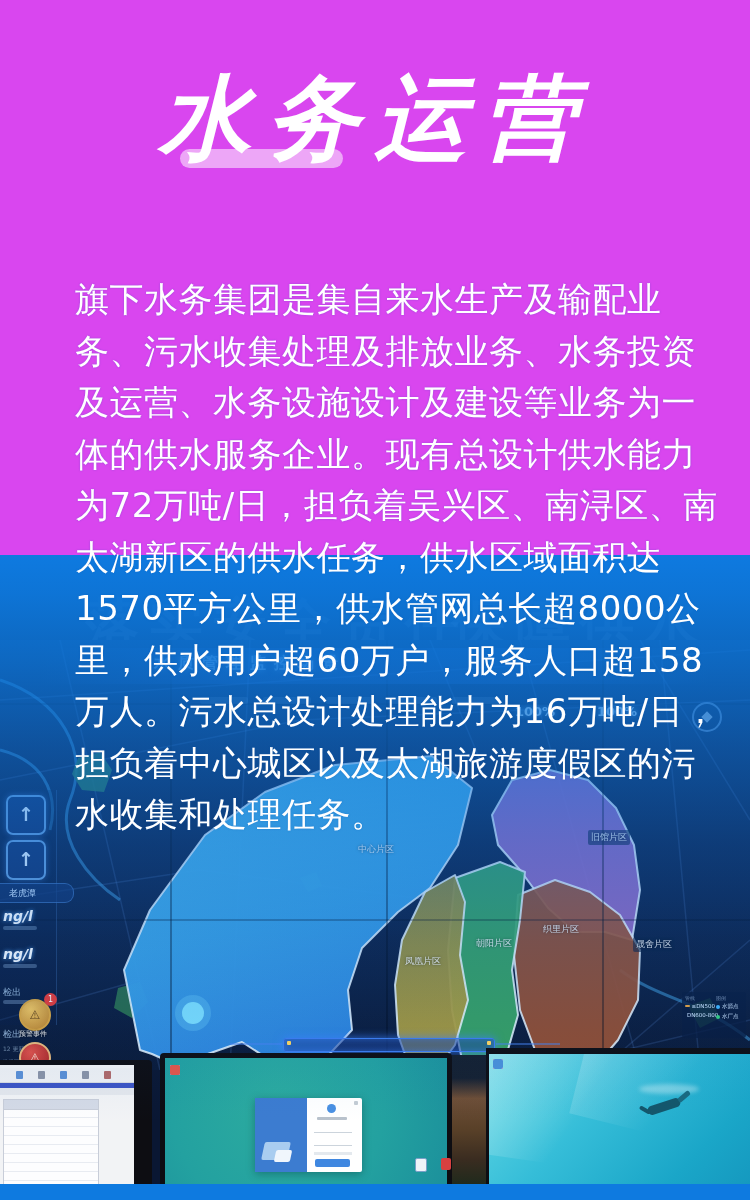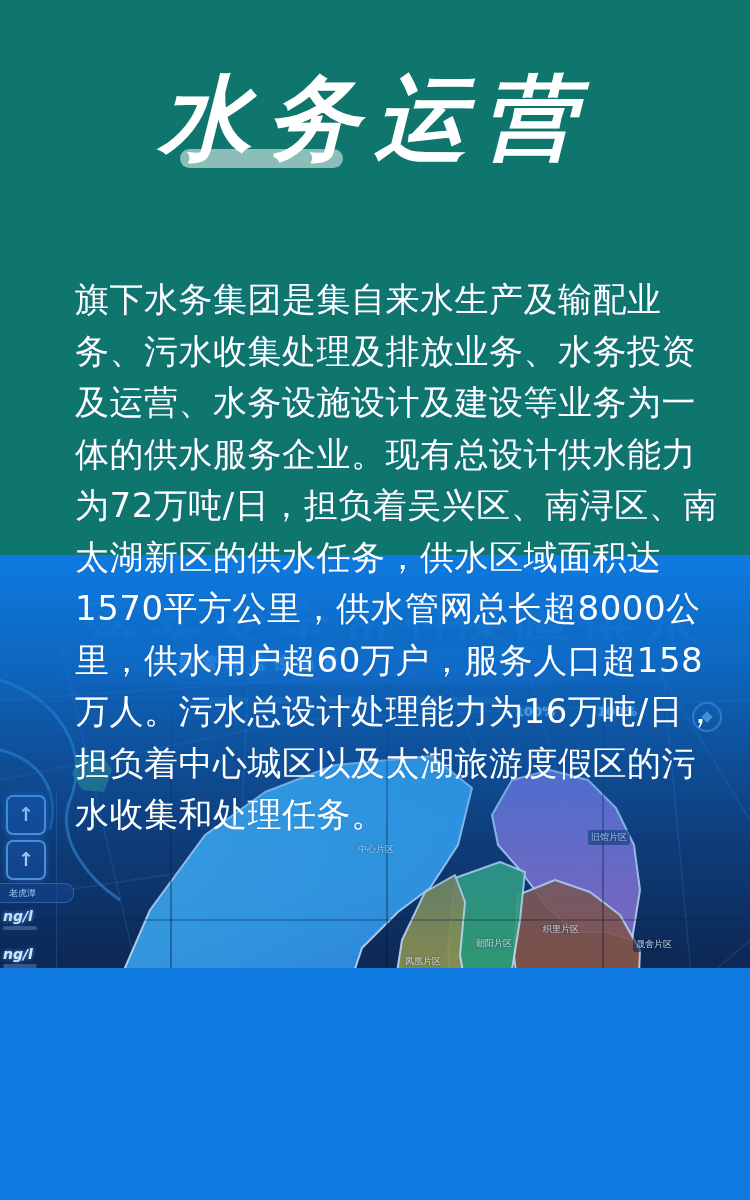--- a/index.html
+++ b/index.html
@@ -1,16 +1,16 @@
 <!DOCTYPE html>
 <html><head>
 <meta charset="utf-8">
 <style>
   html,body{margin:0;padding:0;background:#0e7ae0;}
-  #stage{position:relative;width:750px;height:968px;overflow:hidden;background:#0f766e;
+  #stage{position:relative;width:750px;height:1184px;overflow:hidden;background:#d946ef;
          font-family:"DejaVu Sans","Liberation Sans",sans-serif;}
   
   .title-wrap{position:absolute;left:0;top:58px;width:750px;height:130px;z-index:20;}
   .title-pill{position:absolute;left:180px;top:91px;width:163px;height:19px;border-radius:10px;
               background:rgba(255,255,255,0.52);z-index:1;}
   .page-title{position:absolute;left:0;top:0;width:750px;margin:0;text-align:center;z-index:2;
               font-family:"DejaVu Serif","Liberation Serif",serif;font-style:italic;font-weight:700;
               font-size:92px;line-height:120px;letter-spacing:16px;color:#ffffff;}
   
   .intro{position:absolute;left:75px;top:240px;width:650px;z-index:20;color:#ffffff;

